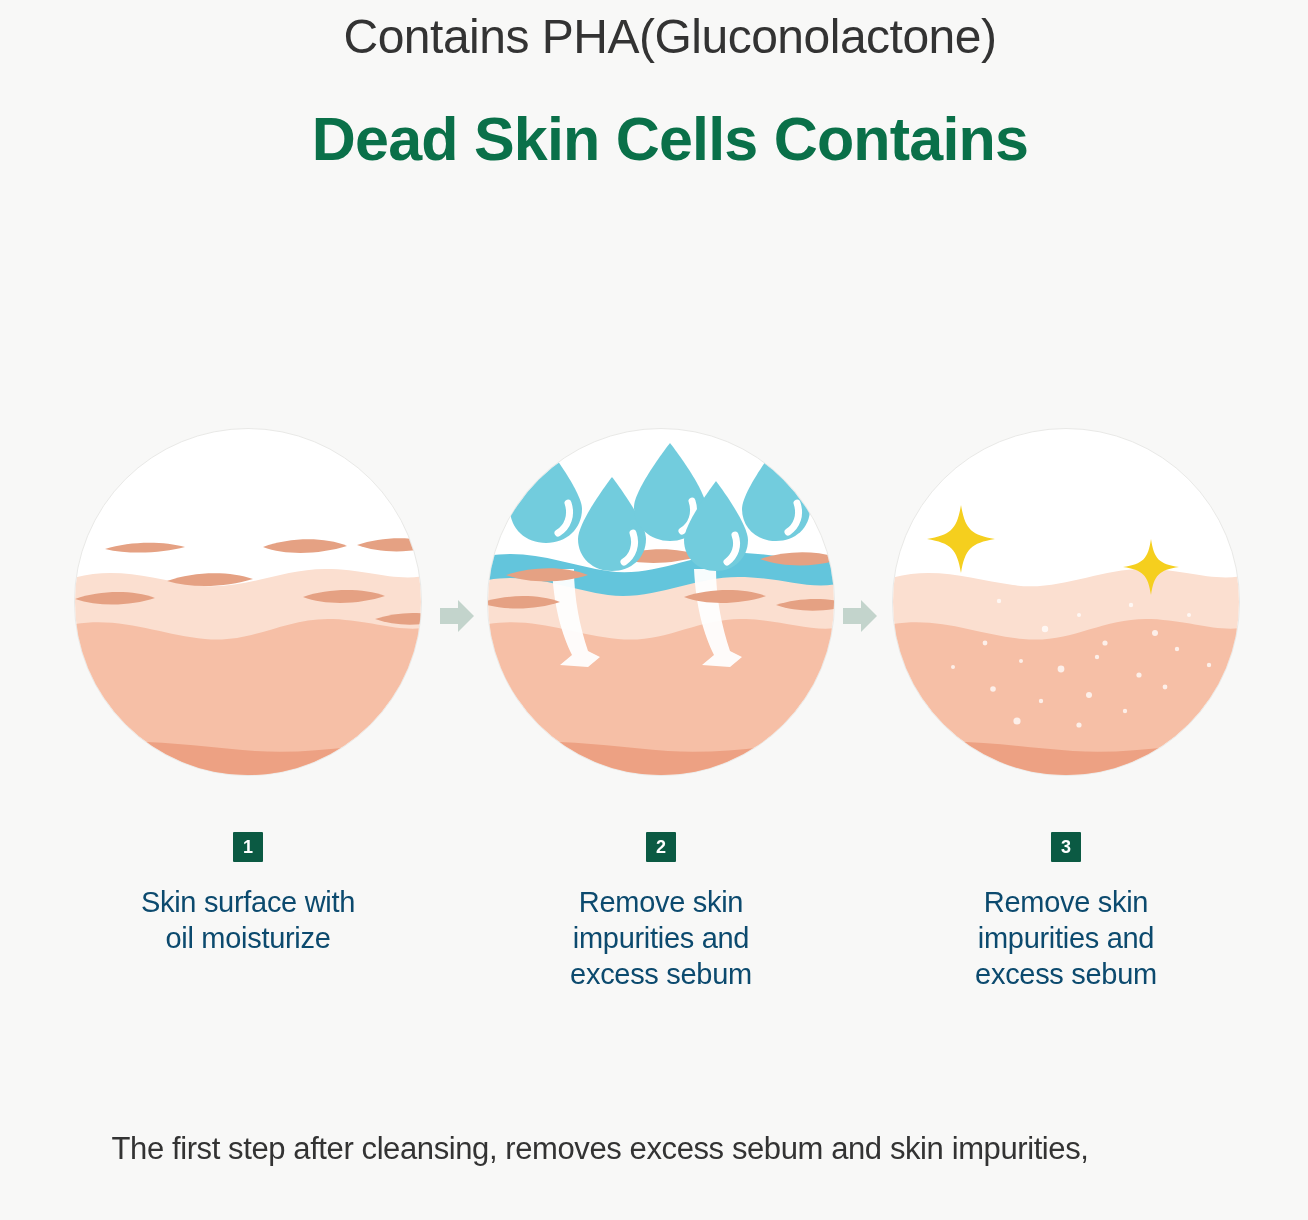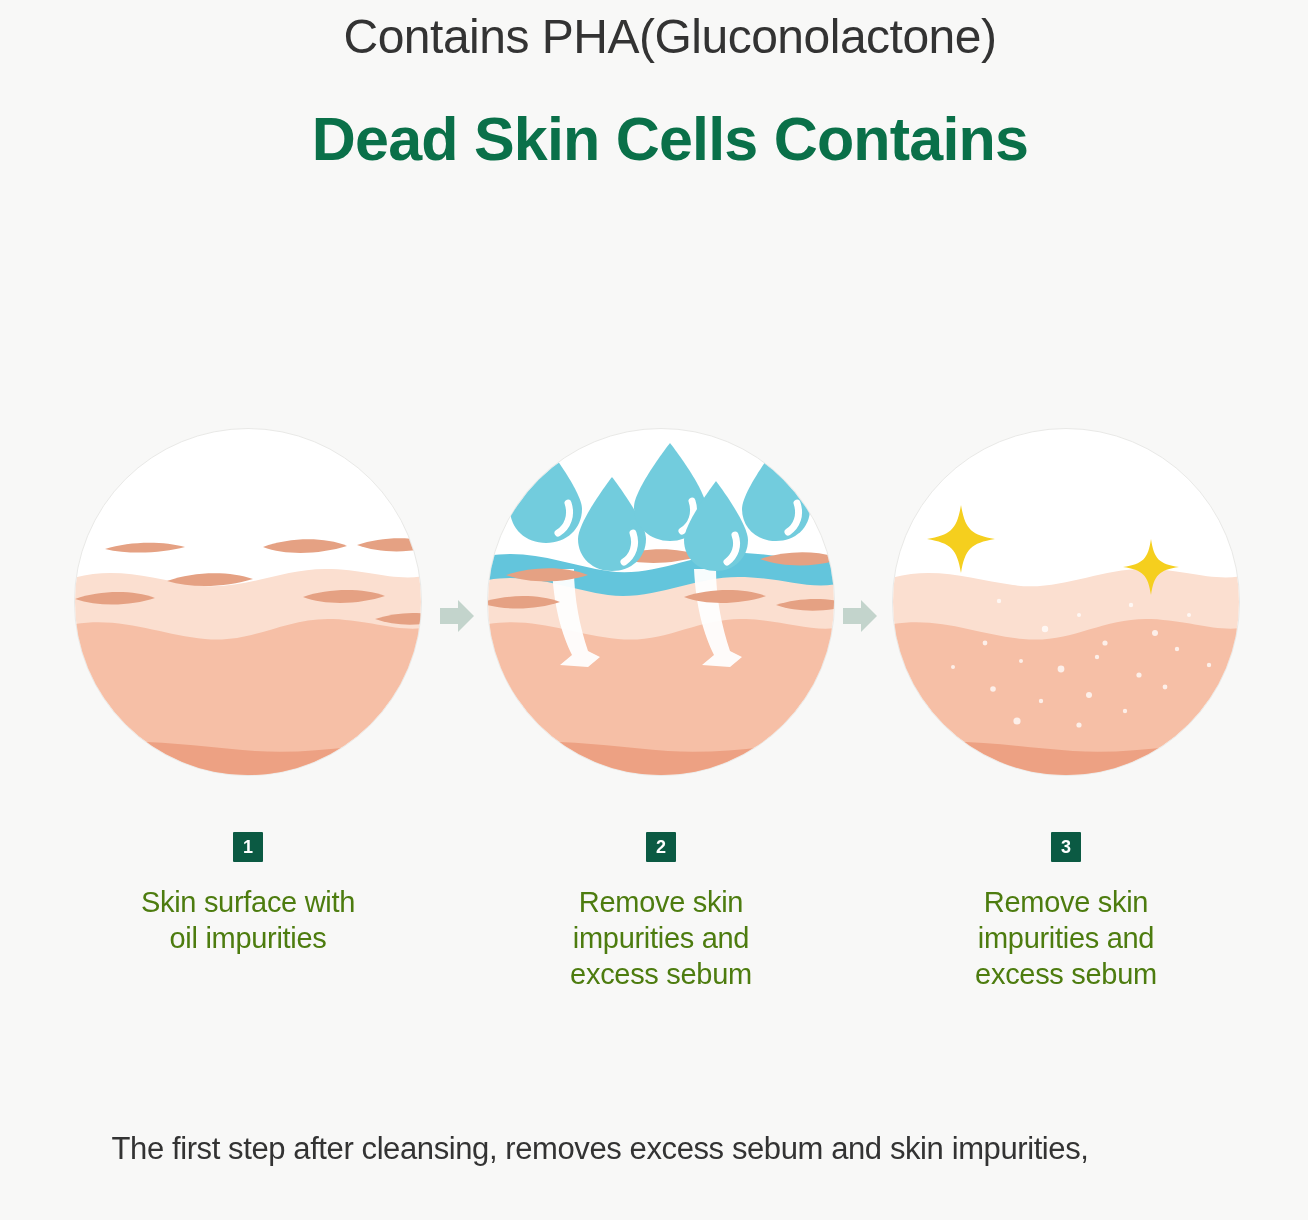--- a/index.html
+++ b/index.html
@@ -115,21 +115,21 @@
     color: #ffffff;
     font-size: 18px;
     font-weight: 700;
     text-align: center;
     border-radius: 1px;
   }
   .caption-text {
     margin-top: 22px;
     font-size: 29px;
     line-height: 36px;
-    color: #4d7c0f;
+    color: #0c4a6e;
     font-weight: 400;
     letter-spacing: -0.3px;
   }
   .caption-text .cl { display: block; }
 
   
   .footer {
     position: absolute;
     top: 1128px;
     left: 0;
@@ -287,21 +287,21 @@
       </div>
     </div>
   </div>
 
   <div class="captions">
 
     <div class="caption-col c1">
       <div class="badge">1</div>
       <div class="caption-text">
         <span class="cl">Skin surface with</span>
-        <span class="cl">oil impurities</span>
+        <span class="cl">oil moisturize</span>
       </div>
     </div>
 
     <div class="caption-col c2">
       <div class="badge">2</div>
       <div class="caption-text">
         <span class="cl">Remove skin</span>
         <span class="cl">impurities and</span>
         <span class="cl">excess sebum</span>
       </div>

